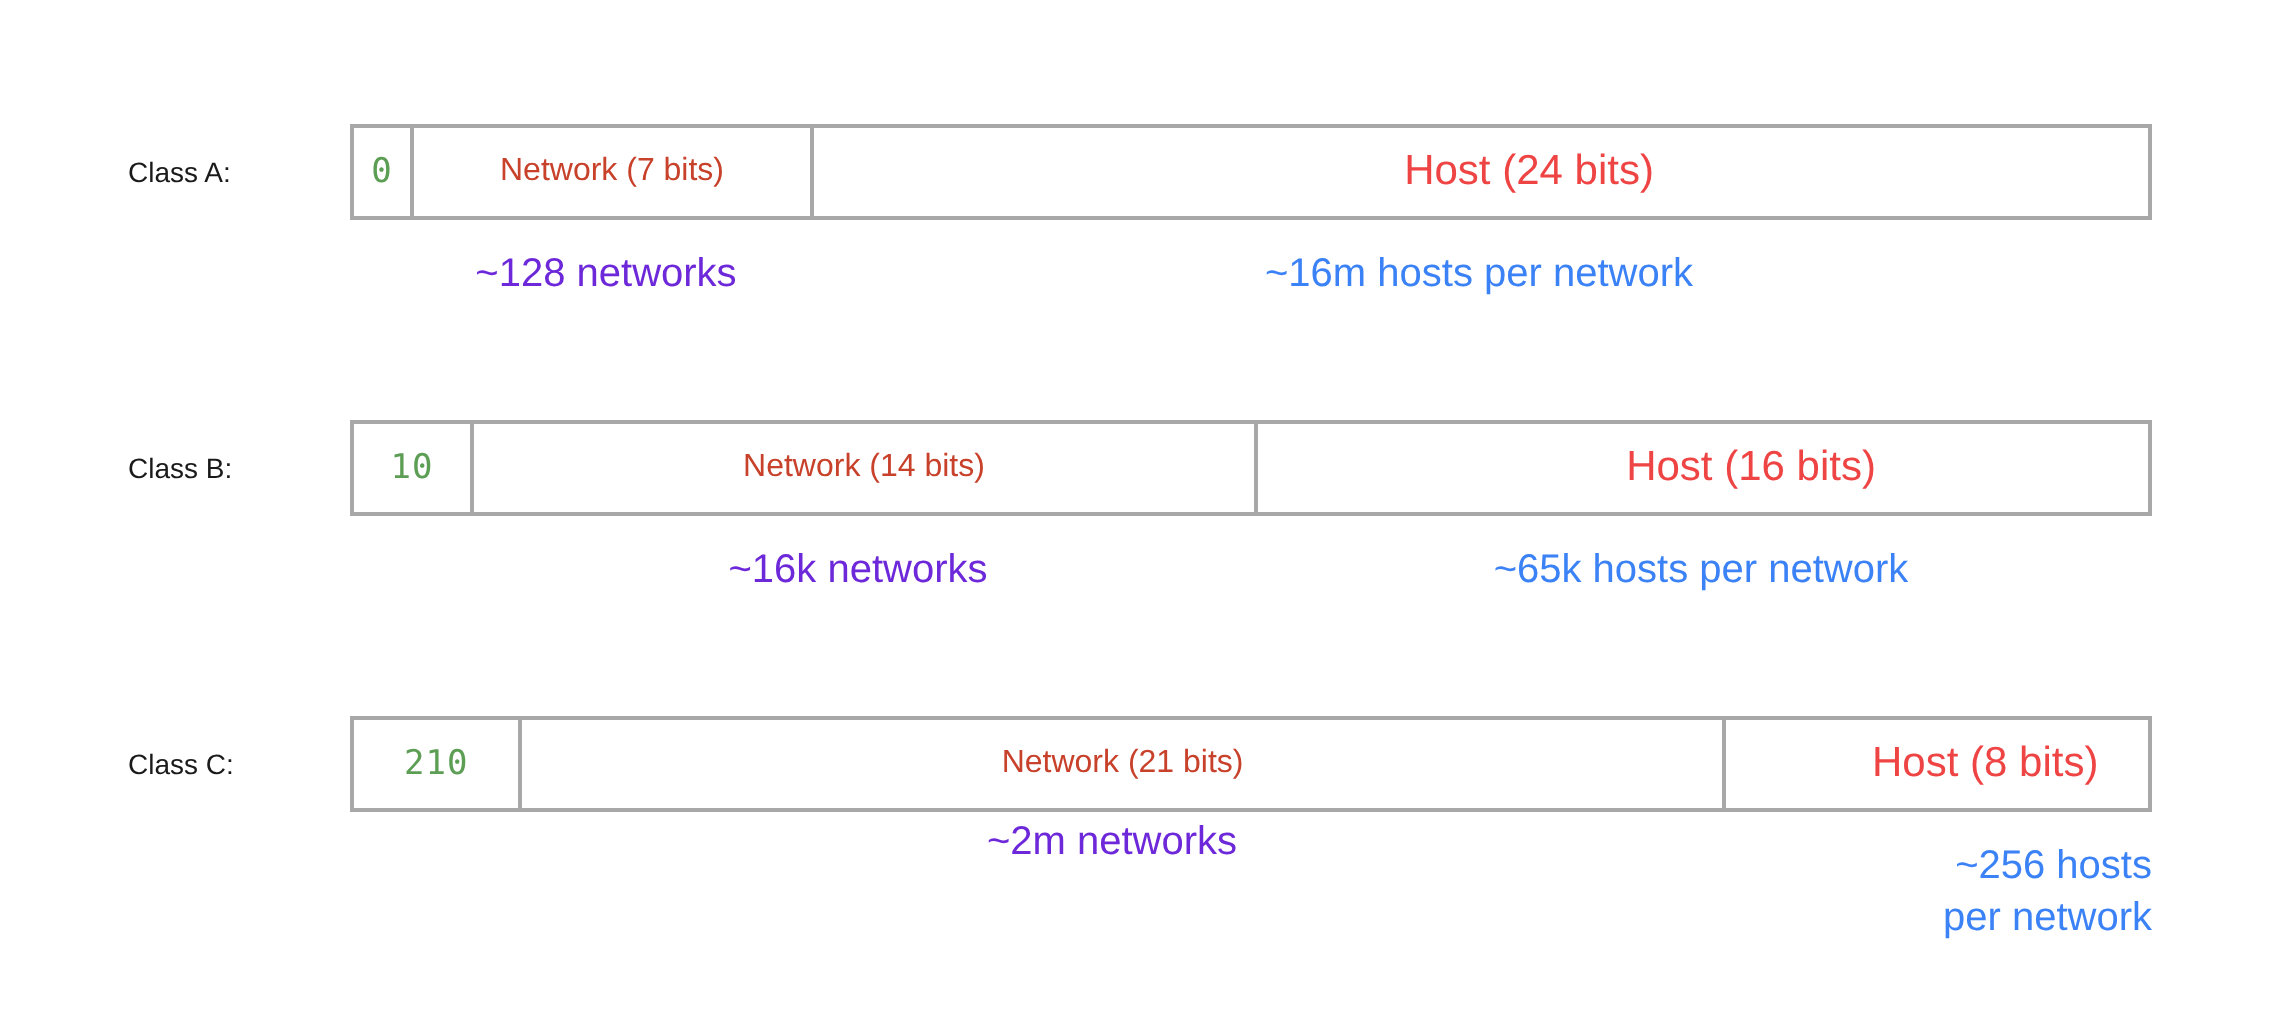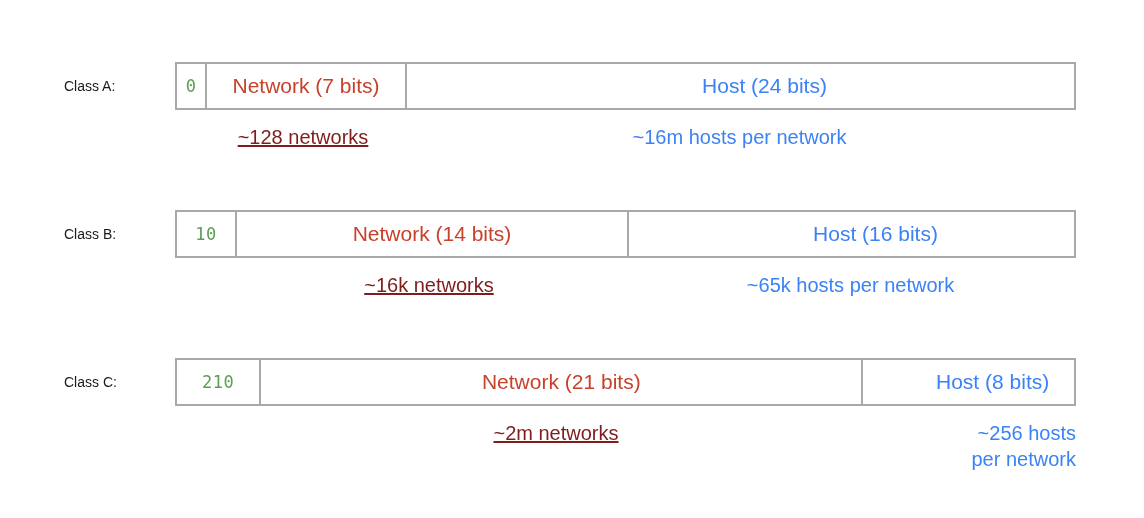--- a/index.html
+++ b/index.html
@@ -67,41 +67,40 @@
 
   .cell-prefix {
     font-family: "DejaVu Sans Mono", monospace;
     color: #5d9e55;
     font-size: 17px;
     letter-spacing: 0.5px;
   }
 
   .cell-network {
     color: #c8412a;
-    font-size: 21px;
+    font-size: 16px;
   }
 
   .cell-host {
-    color: #3b82f6;
+    color: #ef4444;
     font-size: 21px;
     padding-left: 48px;
   }
 
   
   .caption {
     position: absolute;
     text-align: center;
     font-size: 20px;
     line-height: 26px;
     white-space: pre-line;
   }
 
   .caption-network {
-    color: #7f1d1d;
-    text-decoration: underline;
+    color: #6d28d9;
   }
 
   .caption-host {
     color: #3b82f6;
   }
 </style>
 </head>
 <body>
 
 <div class="diagram">
@@ -134,18 +133,18 @@
 
   <div class="class-row">
     <div class="row-label" style="top: 358px;">Class C:</div>
 
     <div class="bar" style="top: 358px;">
       <div class="cell cell-prefix" style="width: 87px;">210</div>
       <div class="cell cell-network" style="width: 636px;">Network (21 bits)</div>
       <div class="cell cell-host" style="width: 222px;">Host (8 bits)</div>
     </div>
 
-    <div class="caption caption-network" style="left: 262px; width: 588px; top: 420px;">~2m networks</div>
+    <div class="caption caption-network" style="left: 262px; width: 588px; top: 408px;">~2m networks</div>
     <div class="caption caption-host" style="left: 850px; width: 226px; top: 420px; text-align: right;">~256 hosts
 per network</div>
   </div>
 
 </div>
 
 </body></html>

